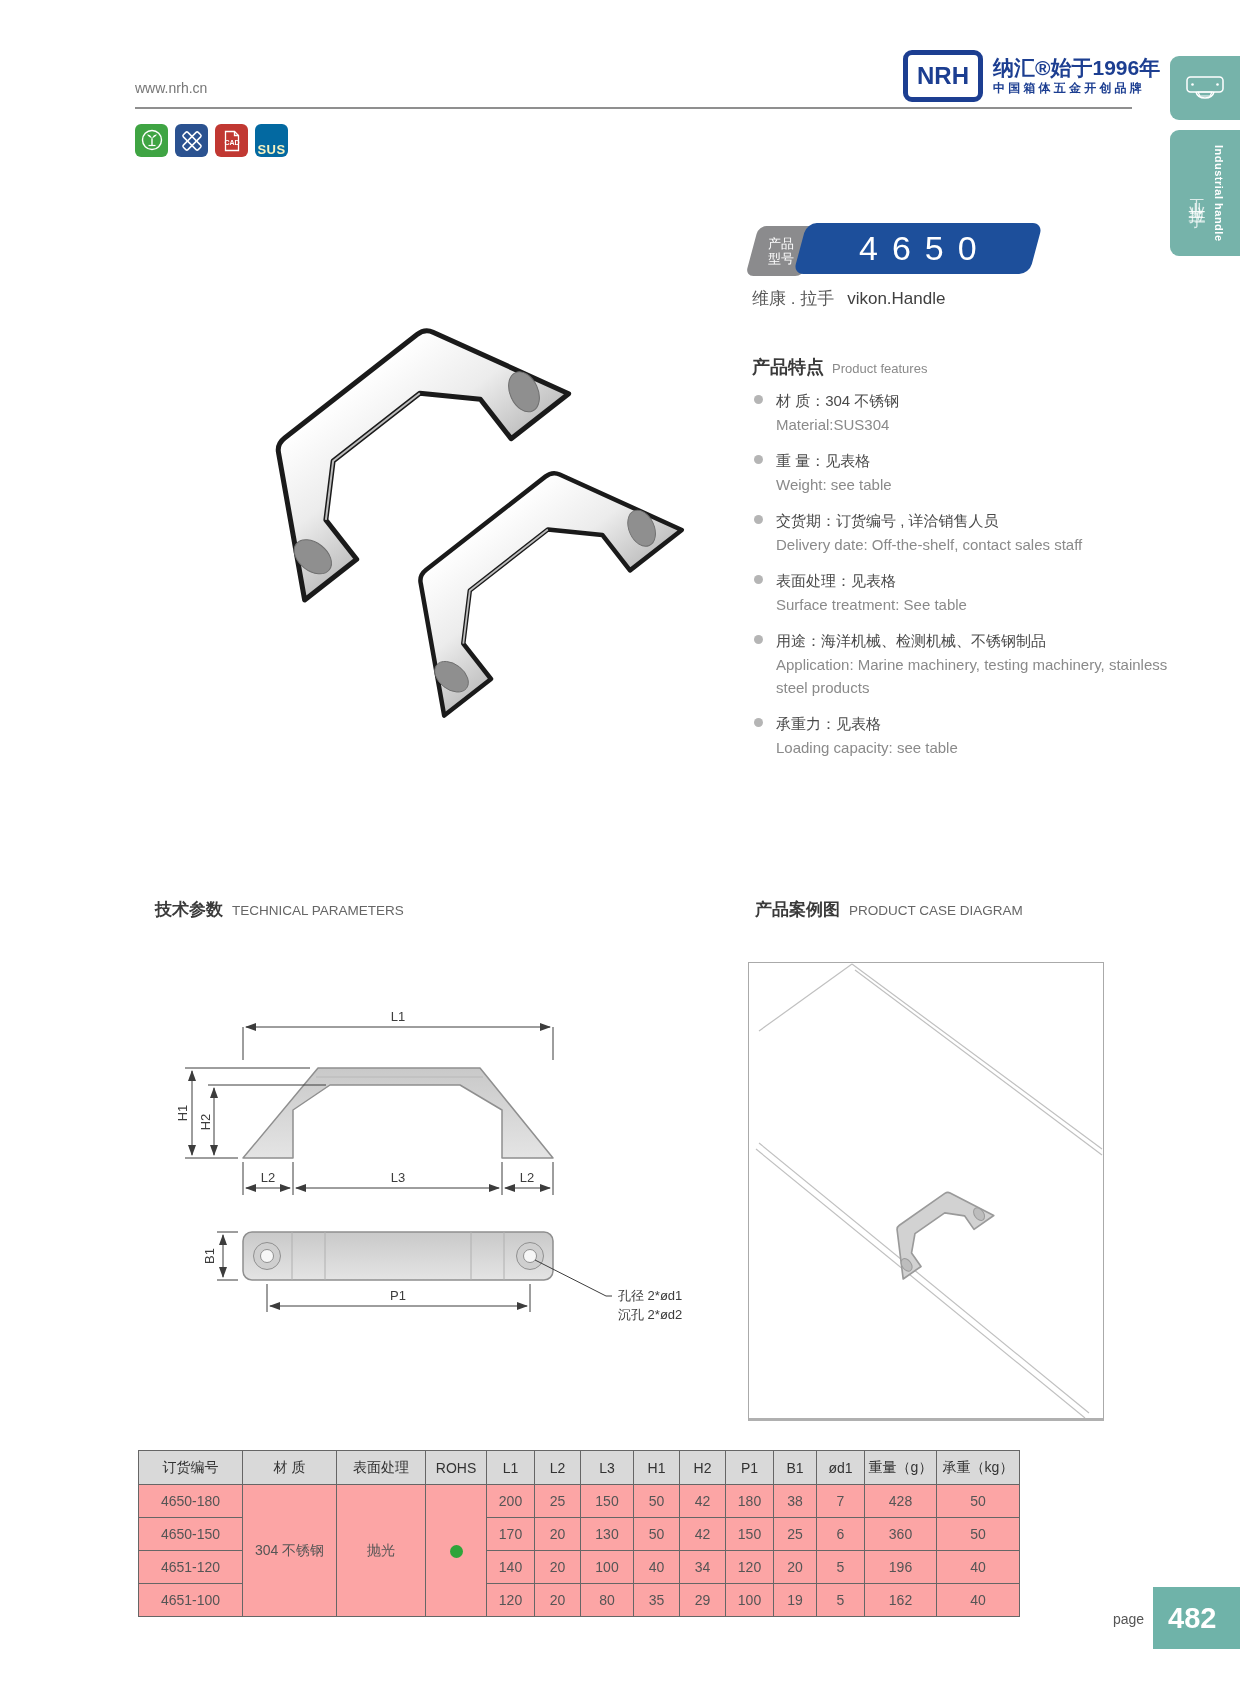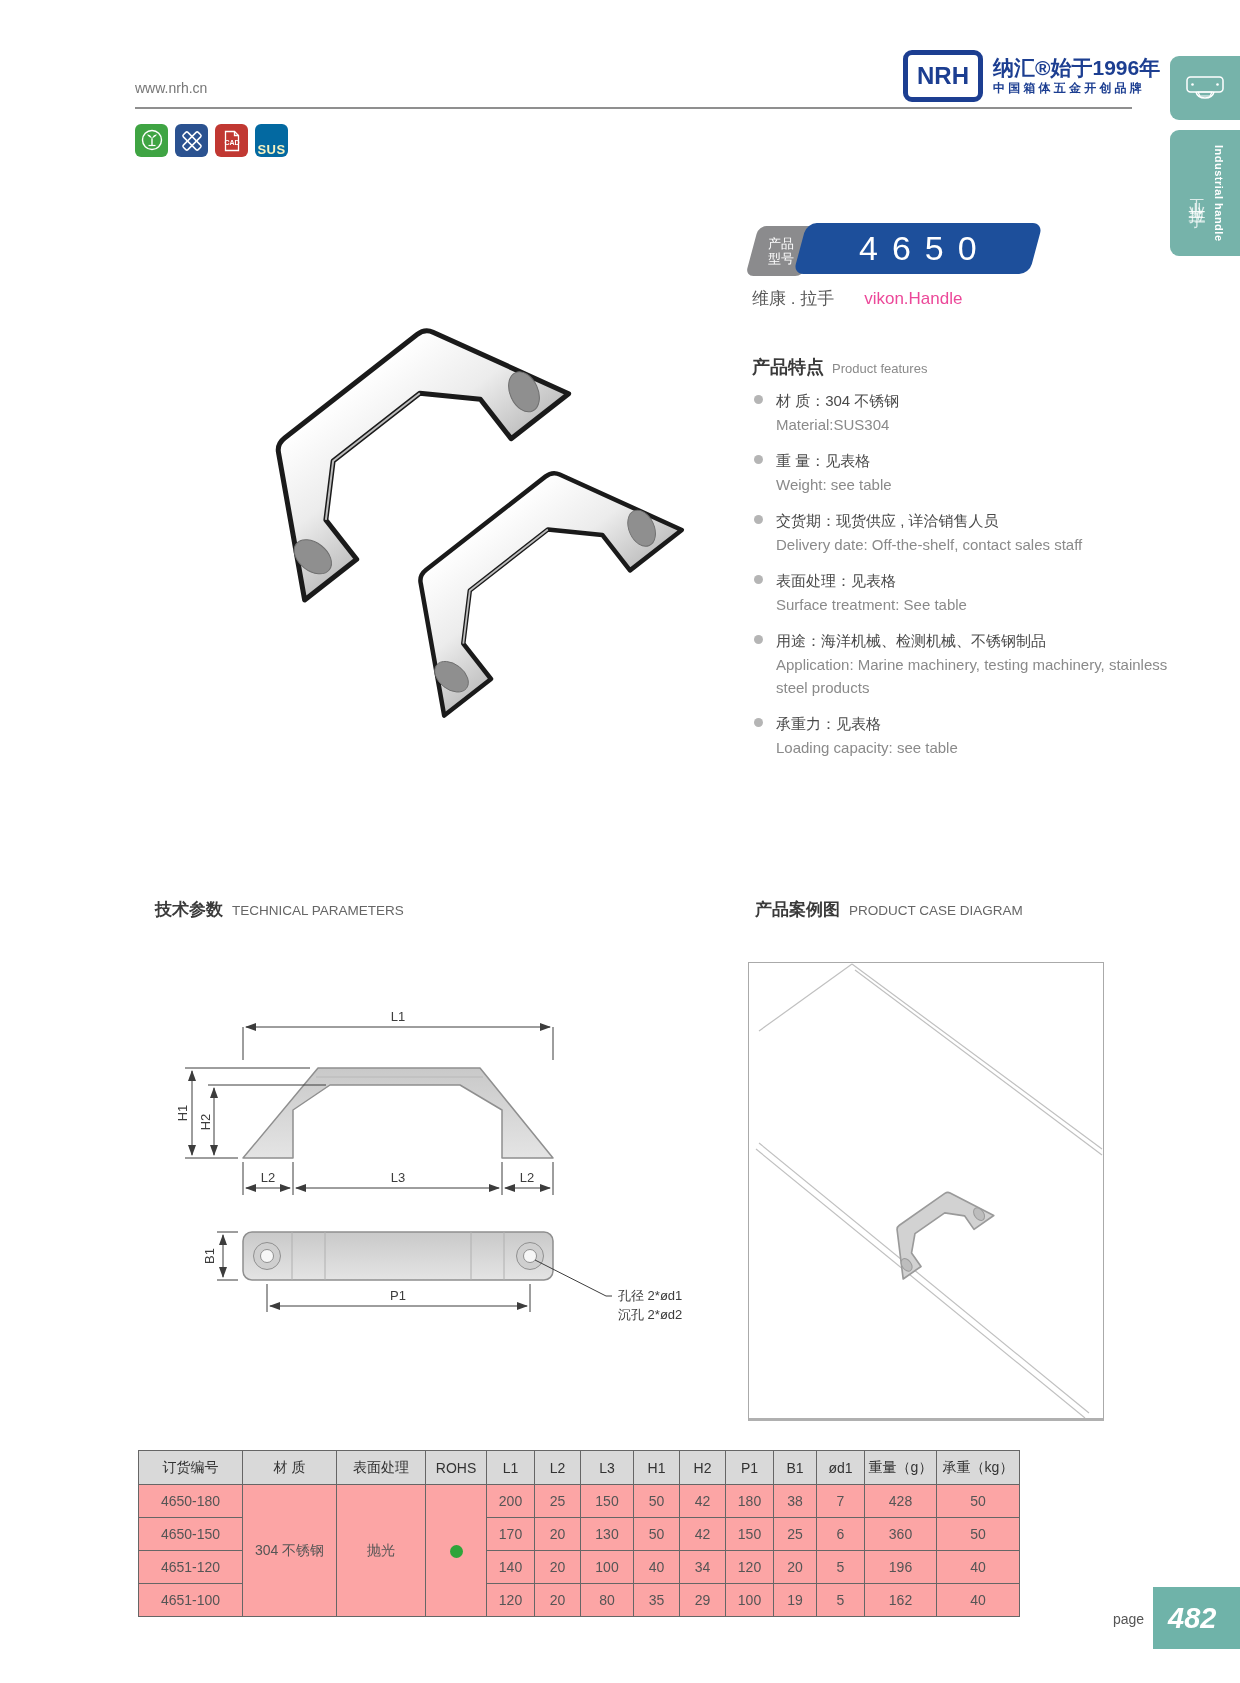--- a/index.html
+++ b/index.html
@@ -35,21 +35,21 @@
   .v-en { writing-mode:vertical-rl; color:#ffffff; font-size:11px; font-weight:bold; letter-spacing:.5px; }
 
   
   .model-badge { position:absolute; left:752px; top:226px; width:58px; height:50px; background:#8b8b8d;
                  border-radius:8px; transform:skewX(-15deg); display:flex; align-items:center; justify-content:center; }
   .model-badge .txt { transform:skewX(15deg); color:#fff; font-size:13px; line-height:15px; text-align:center; }
   .model-banner { position:absolute; left:800px; top:223px; width:236px; height:51px; background:#1d4f9b;
                   border-radius:10px; transform:skewX(-15deg); display:flex; align-items:center; justify-content:center; }
   .model-banner .num { transform:skewX(15deg); color:#fff; font-size:34px; letter-spacing:14px; padding-left:14px; }
   .prod-name { position:absolute; left:752px; top:287px; font-size:17px; color:#5a5a5a; }
-  .prod-name .en { color:#ec4899; margin-left:30px; }
+  .prod-name .en { color:#404040; margin-left:13px; }
 
   
   .feat-title { position:absolute; left:752px; top:355px; }
   .h-zh { font-size:18px; font-weight:bold; color:#3a3a3a; }
   .h-en { font-size:13px; color:#8a8a8a; margin-left:8px; font-weight:normal; }
   .features { position:absolute; left:752px; top:388px; width:428px; }
   .feat { margin-bottom:12px; padding-left:24px; position:relative; }
   .feat .bullet { position:absolute; left:2px; top:7px; width:9px; height:9px; border-radius:50%; background:#b5b5b5; }
   .feat .zh { font-size:15px; color:#4a4a4a; line-height:25px; }
   .feat .en { font-size:15px; color:#8a8a8a; line-height:23px; }
@@ -72,21 +72,21 @@
   table.spec { position:absolute; left:138px; top:1450px; width:881px; border-collapse:collapse;
                font-size:14px; color:#555; table-layout:fixed; }
   .spec th, .spec td { border:1px solid #666; text-align:center; padding:0; }
   .spec th { background:#d9d9d9; color:#333; font-weight:normal; height:34px; }
   .spec td { height:33px; background:#fca5a5; }
   .rohs-dot { display:inline-block; width:13px; height:13px; border-radius:50%; background:#2ea43a; vertical-align:middle; }
 
   
   .page-label { position:absolute; left:1113px; top:1611px; font-size:14px; color:#555; }
   .page-box { position:absolute; left:1153px; top:1587px; width:87px; height:62px; background:#6fb3a9;
-              display:flex; align-items:center;font-style:italic; }
+              display:flex; align-items:center; }
   .page-box .num { color:#fff; font-size:29px; font-weight:bold; padding-left:15px; }
 </style>
 </head>
 <body>
 
 <div class="page">
 
   <div class="url">www.nrh.cn</div>
   <div class="logo-wrap">
     <div class="nrh-mark">NRH</div>
@@ -185,21 +185,21 @@
       <div class="zh">材  质：304 不锈钢</div>
       <div class="en">Material:SUS304</div>
     </div>
     <div class="feat">
       <span class="bullet"></span>
       <div class="zh">重  量：见表格</div>
       <div class="en">Weight: see table</div>
     </div>
     <div class="feat">
       <span class="bullet"></span>
-      <div class="zh">交货期：现货供应 , 详洽销售人员</div>
+      <div class="zh">交货期：订货编号 , 详洽销售人员</div>
       <div class="en">Delivery date: Off-the-shelf, contact sales staff</div>
     </div>
     <div class="feat">
       <span class="bullet"></span>
       <div class="zh">表面处理：见表格</div>
       <div class="en">Surface treatment: See table</div>
     </div>
     <div class="feat">
       <span class="bullet"></span>
       <div class="zh">用途：海洋机械、检测机械、不锈钢制品</div>

